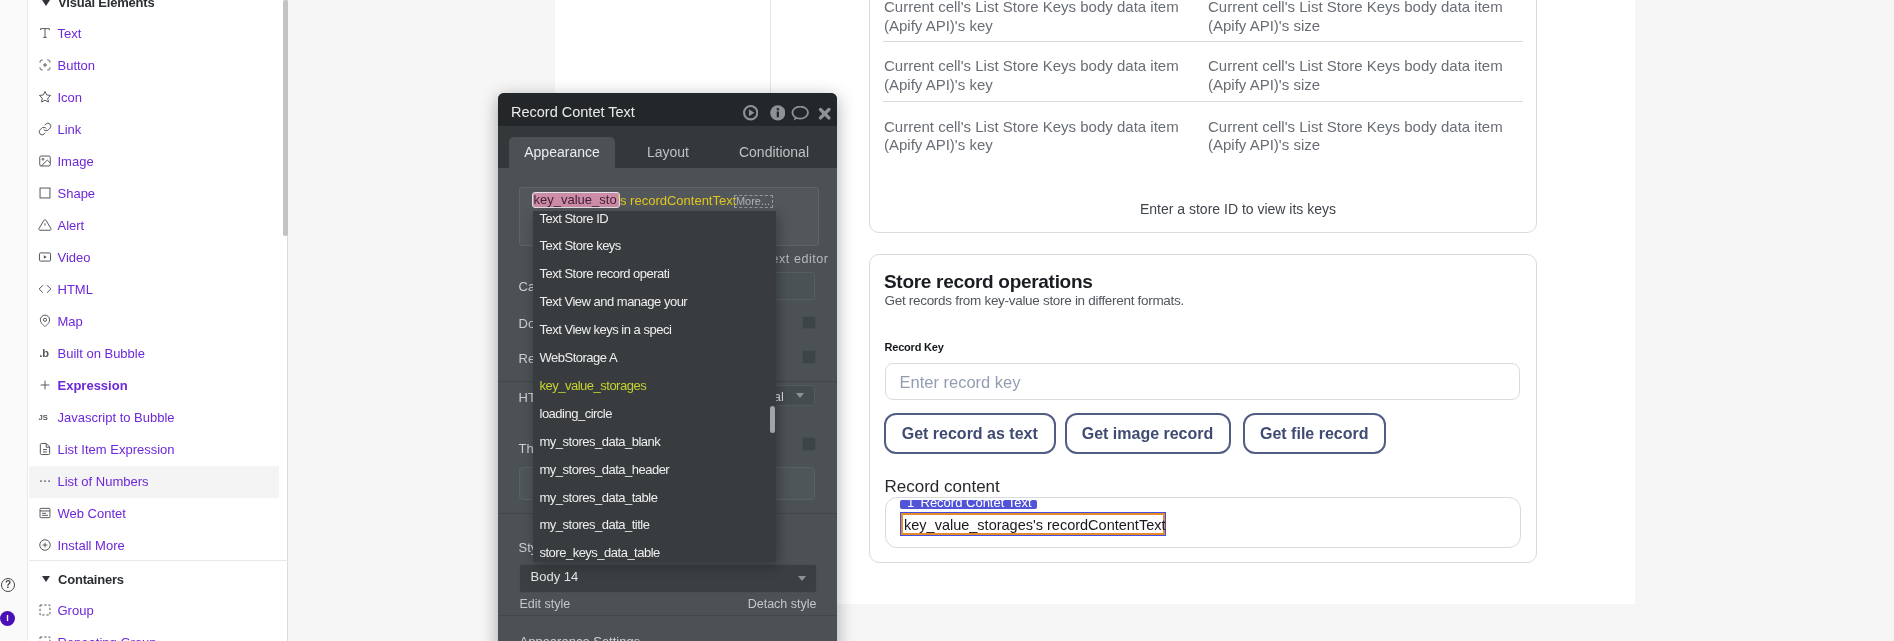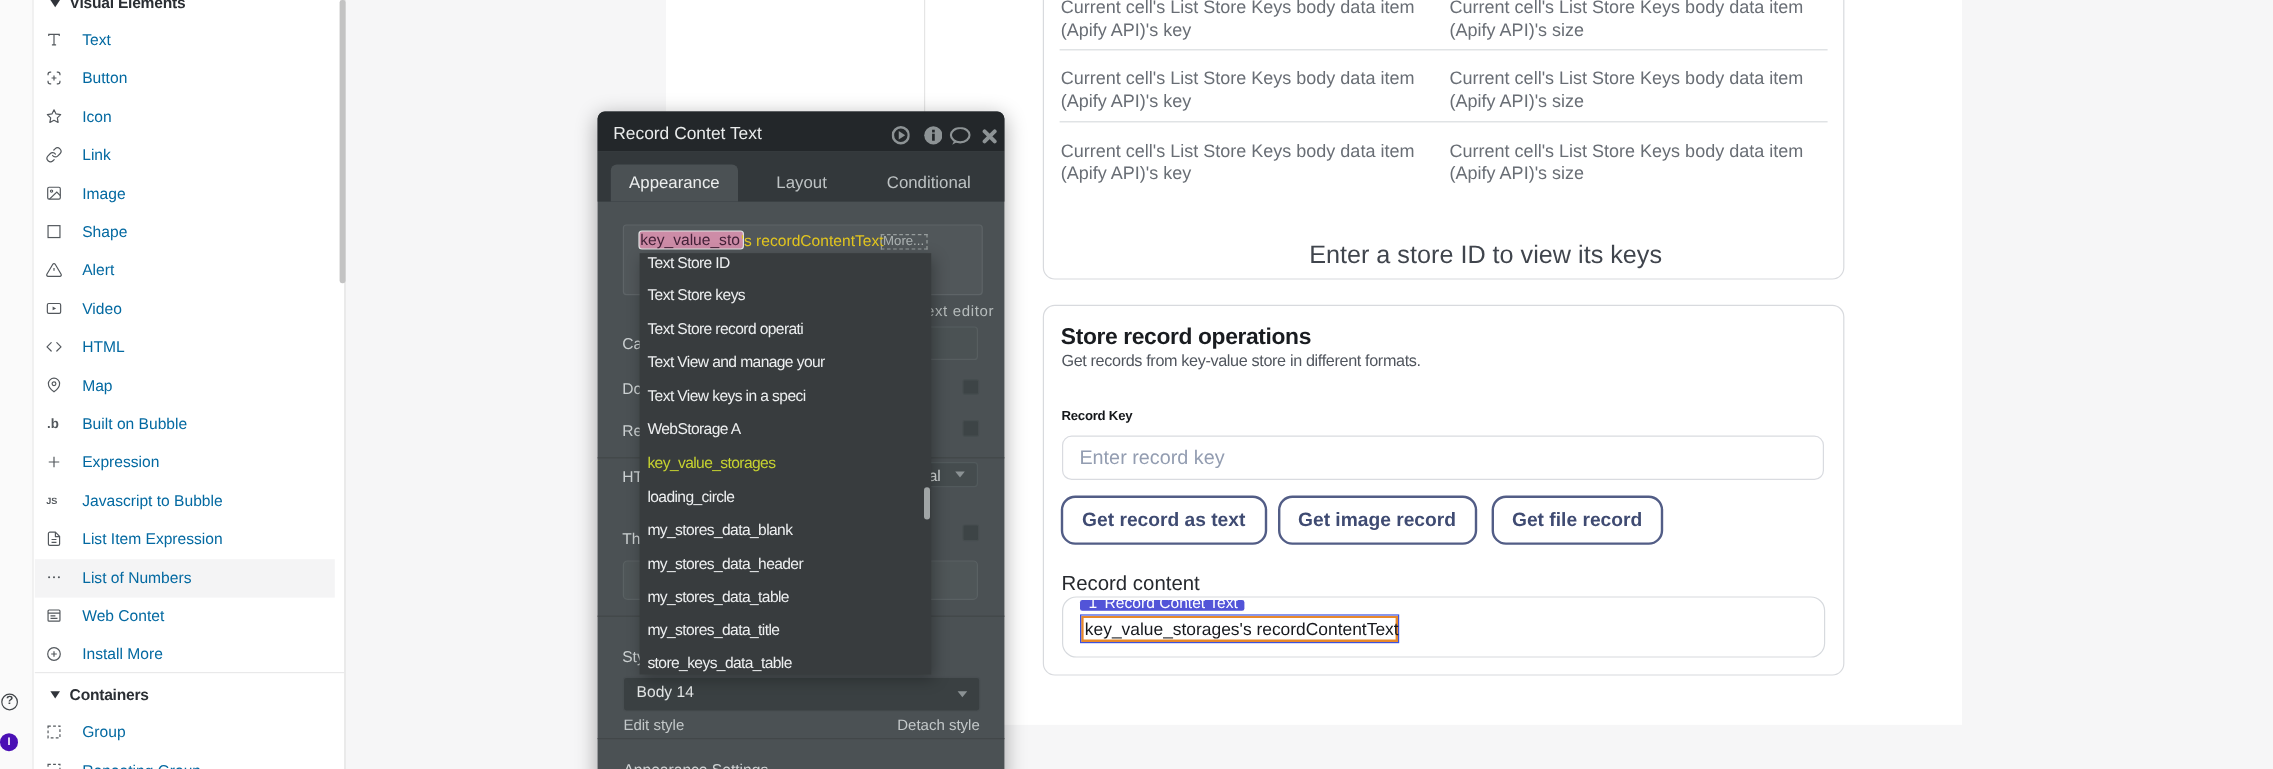--- a/index.html
+++ b/index.html
@@ -13,21 +13,21 @@
   #helpq { left:1px; top:578px; width:14px; height:14px; border:1.6px solid #42464a; border-radius:50%;
            color:#42464a; font-size:10px; font-weight:bold; text-align:center; line-height:12px; }
   #purpleI { left:0px; top:611px; width:15px; height:15px; background:#4a10b5; border-radius:50%;
              color:#fff; font-size:9px; font-weight:bold; text-align:center; line-height:15px; }
 
   
   #sidebar { left:29px; top:0; width:259px; height:641px; background:#ffffff; border-right:1px solid #dcdcdc; }
   #sthumb { left:283px; top:0; width:4.5px; height:236px; background:#c3c3c3; border-radius:2px; }
   .srow { position:absolute; left:0; width:251px; height:32px; margin-top:-1px; display:flex; align-items:center; }
   .srow .ic { position:absolute; left:9px; top:50%; margin-top:-7px; width:14px; height:14px; color:#53585d; }
-  .srow .lb { position:absolute; left:28.5px; top:50%; transform:translateY(-50%); font-size:13px; color:#0369a1; white-space:nowrap;margin-left:11px; }
+  .srow .lb { position:absolute; left:28.5px; top:50%; transform:translateY(-50%); font-size:13px; color:#6d28d9; white-space:nowrap; }
   .shead { position:absolute; left:0; width:251px; height:24px; }
   .shead .tri { position:absolute; left:13px; top:50%; margin-top:-2.5px; width:0; height:0;
                 border-left:4.5px solid transparent; border-right:4.5px solid transparent; border-top:6px solid #30343a; }
   .shead .hl { position:absolute; left:29px; top:50%; transform:translateY(-50%); font-size:13px; font-weight:bold; color:#2b2f34; letter-spacing:-0.2px;}
   #hoverrow { left:0px; top:465.5px; width:250px; height:32px; background:#f4f4f5; }
   #sdivider { left:0; top:560px; width:259px; height:1px; background:#e9e9ea; }
 
   
   #canvasbg { left:288px; top:0; width:1606px; height:641px; background:#f6f6f7; }
   #page { left:555px; top:0; width:1080px; height:604px; background:#ffffff; }
@@ -92,21 +92,21 @@
 
   <div id="card1" class="card"></div>
   <div class="rowtxt" style="left:884px; top:-2px;">Current cell's List Store Keys body data item<br>(Apify API)'s key</div>
   <div class="rowtxt" style="left:1208px; top:-2px;">Current cell's List Store Keys body data item<br>(Apify API)'s size</div>
   <div class="sep" style="top:40.5px;"></div>
   <div class="rowtxt" style="left:884px; top:57px;">Current cell's List Store Keys body data item<br>(Apify API)'s key</div>
   <div class="rowtxt" style="left:1208px; top:57px;">Current cell's List Store Keys body data item<br>(Apify API)'s size</div>
   <div class="sep" style="top:100.5px;"></div>
   <div class="rowtxt" style="left:884px; top:117.5px;">Current cell's List Store Keys body data item<br>(Apify API)'s key</div>
   <div class="rowtxt" style="left:1208px; top:117.5px;">Current cell's List Store Keys body data item<br>(Apify API)'s size</div>
-  <div class="abs" style="left:869px; top:200.5px; width:738px; text-align:center; font-size:21px; color:#40454d;">Enter a store ID to view its keys</div>
+  <div class="abs" style="left:869px; top:200.5px; width:738px; text-align:center; font-size:14px; color:#40454d;">Enter a store ID to view its keys</div>
 
   <div id="card2" class="card"></div>
   <div id="c2title" class="abs">Store record operations</div>
   <div id="c2sub" class="abs">Get records from key-value store in different formats.</div>
   <div id="c2key" class="abs">Record Key</div>
   <div id="c2input" class="abs">Enter record key</div>
   <div class="btn" style="left:884px; width:171.5px;">Get record as text</div>
   <div class="btn" style="left:1064.5px; width:166px;">Get image record</div>
   <div class="btn" style="left:1242.5px; width:143.5px;">Get file record</div>
   <div id="c2rc" class="abs">Record content</div>
@@ -267,21 +267,21 @@
             <circle cx="12" cy="10" r="2.7"></circle>
           </svg></span>
         <span class="lb">Map</span>
       </div>
     <div class="srow" style="top:337.5px;">
         <span class="ic"><svg viewBox="0 0 24 24" width="14" height="14">
             <text x="2" y="19" font-size="19" font-weight="bold" fill="currentColor" font-family="Liberation Sans">.b</text>
           </svg></span>
         <span class="lb">Built on Bubble</span>
       </div>
-    <div class="srow" style="top:369.5px;">
+    <div class="srow" style="top:369.5px;font-weight:bold;">
         <span class="ic"><svg viewBox="0 0 24 24" width="14" height="14" fill="none" stroke="currentColor" stroke-width="1.7">
             <path d="M12 4.5v15M4.5 12h15"></path>
           </svg></span>
         <span class="lb">Expression</span>
       </div>
     <div class="srow" style="top:401.5px;">
         <span class="ic"><svg viewBox="0 0 24 24" width="14" height="14">
             <text x="1" y="17" font-size="13" font-weight="bold" fill="currentColor" font-family="Liberation Sans">JS</text>
           </svg></span>
         <span class="lb">Javascript to Bubble</span>

